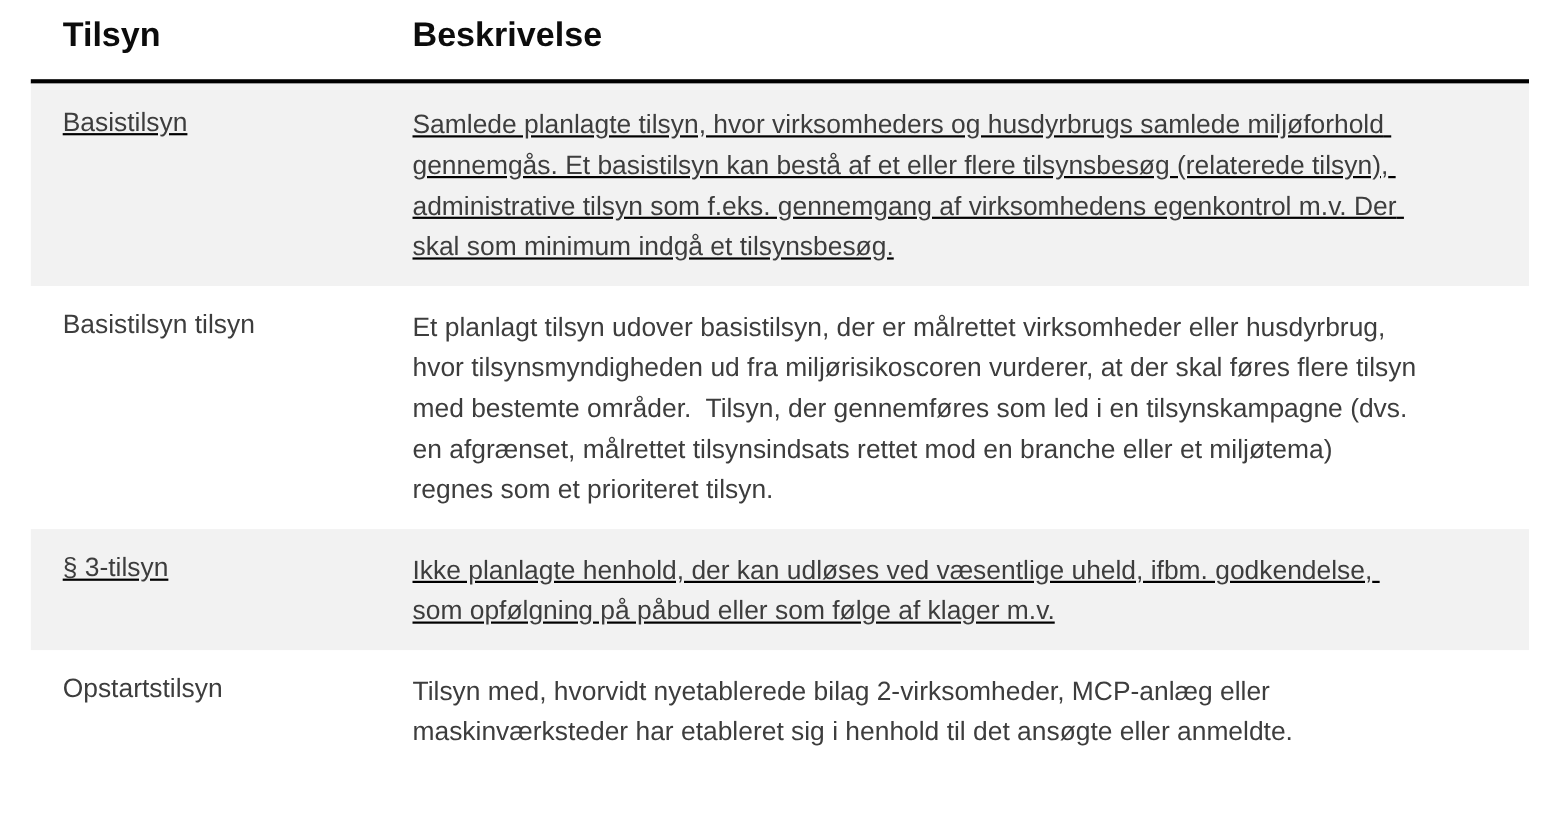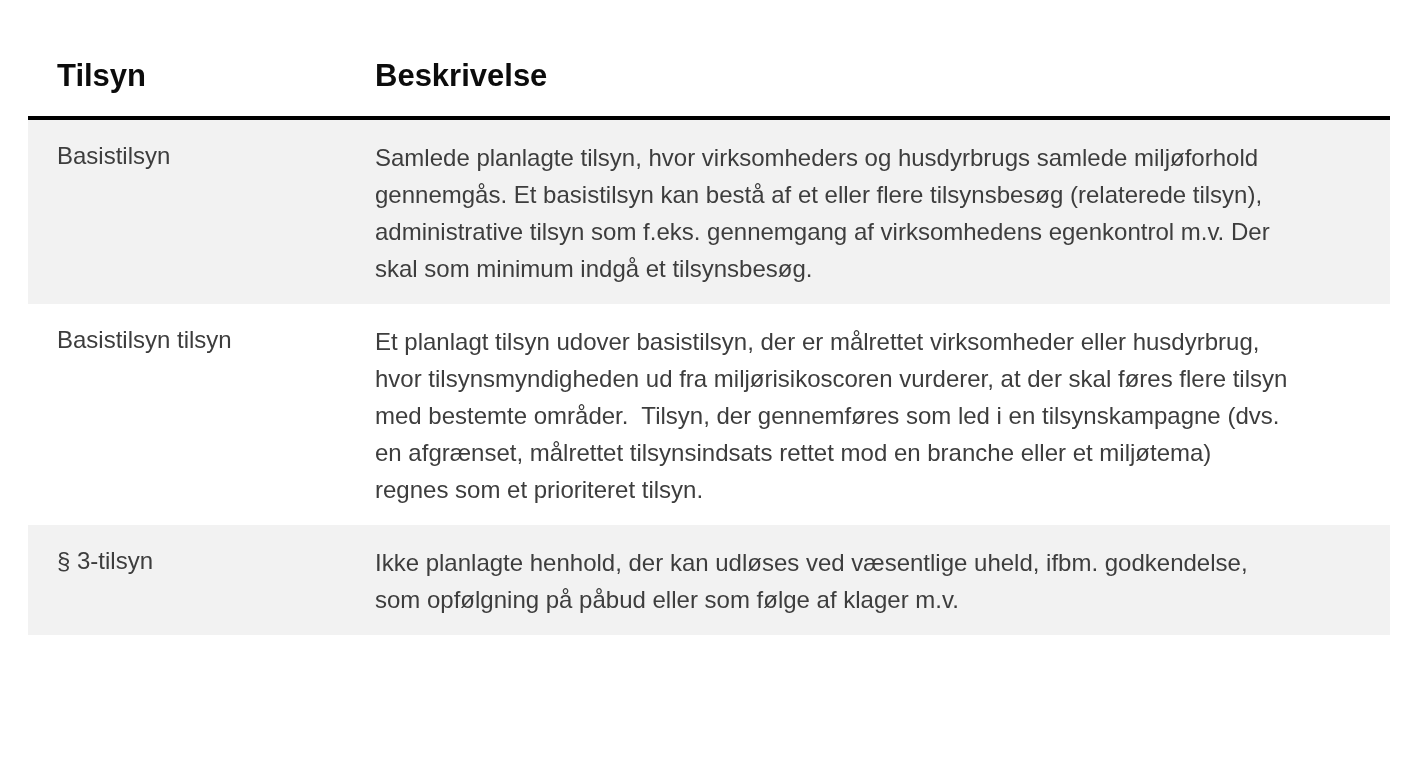--- a/index.html
+++ b/index.html
@@ -25,21 +25,20 @@
   .header-row {
     display: flex;
     align-items: flex-end;
     padding-bottom: 22px;
   }
   .header-cell {
     font-size: 31px;
     font-weight: 700;
     color: var(--header-text, #0c0c0c);
     letter-spacing: 0px;
-    margin-top: 44px;
   }
   .col-term {
     width: 347px;
     box-sizing: border-box;
     padding-left: 29px;
     flex: 0 0 auto;
   }
   .col-desc {
     flex: 1 1 auto;
     box-sizing: border-box;
@@ -48,20 +47,21 @@
     height: 4px;
     background: var(--rule-color, #000000);
     width: 100%;
   }
   .row {
     display: flex;
     align-items: flex-start;
   }
   .row.shaded {
     background: var(--shaded-bg, #f2f2f2);
+    text-decoration: underline;
   }
   .cell {
     font-size: 24px;
     line-height: 37px;
     color: var(--body-text, #3d3d3d);
   }
   .cell.term {
     padding-top: 17px;
     padding-bottom: 17px;
   }
@@ -92,15 +92,19 @@
   <div class="row">
     <div class="cell term col-term">Basistilsyn tilsyn</div>
     <div class="cell desc col-desc">Et planlagt tilsyn udover basistilsyn, der er målrettet virksomheder eller husdyrbrug, hvor tilsynsmyndigheden ud fra miljørisikoscoren vurderer, at der skal føres flere tilsyn med bestemte områder.  Tilsyn, der gennemføres som led i en tilsynskampagne (dvs. en afgrænset, målrettet tilsynsindsats rettet mod en branche eller et miljøtema) regnes som et prioriteret tilsyn.</div>
   </div>
 
   <div class="row shaded">
     <div class="cell term col-term">§ 3-tilsyn</div>
     <div class="cell desc col-desc">Ikke planlagte henhold, der kan udløses ved væsentlige uheld, ifbm. godkendelse, som opfølgning på påbud eller som følge af klager m.v.</div>
   </div>
 
+  <div class="row">
+    <div class="cell term col-term">Opstartstilsyn</div>
+    <div class="cell desc col-desc">Tilsyn med, hvorvidt nyetablerede bilag 2-virksomheder, MCP-anlæg eller maskinværksteder har etableret sig i henhold til det ansøgte eller anmeldte.</div>
+  </div>
 </div>
   </div>
 </div>
 
 </body></html>

